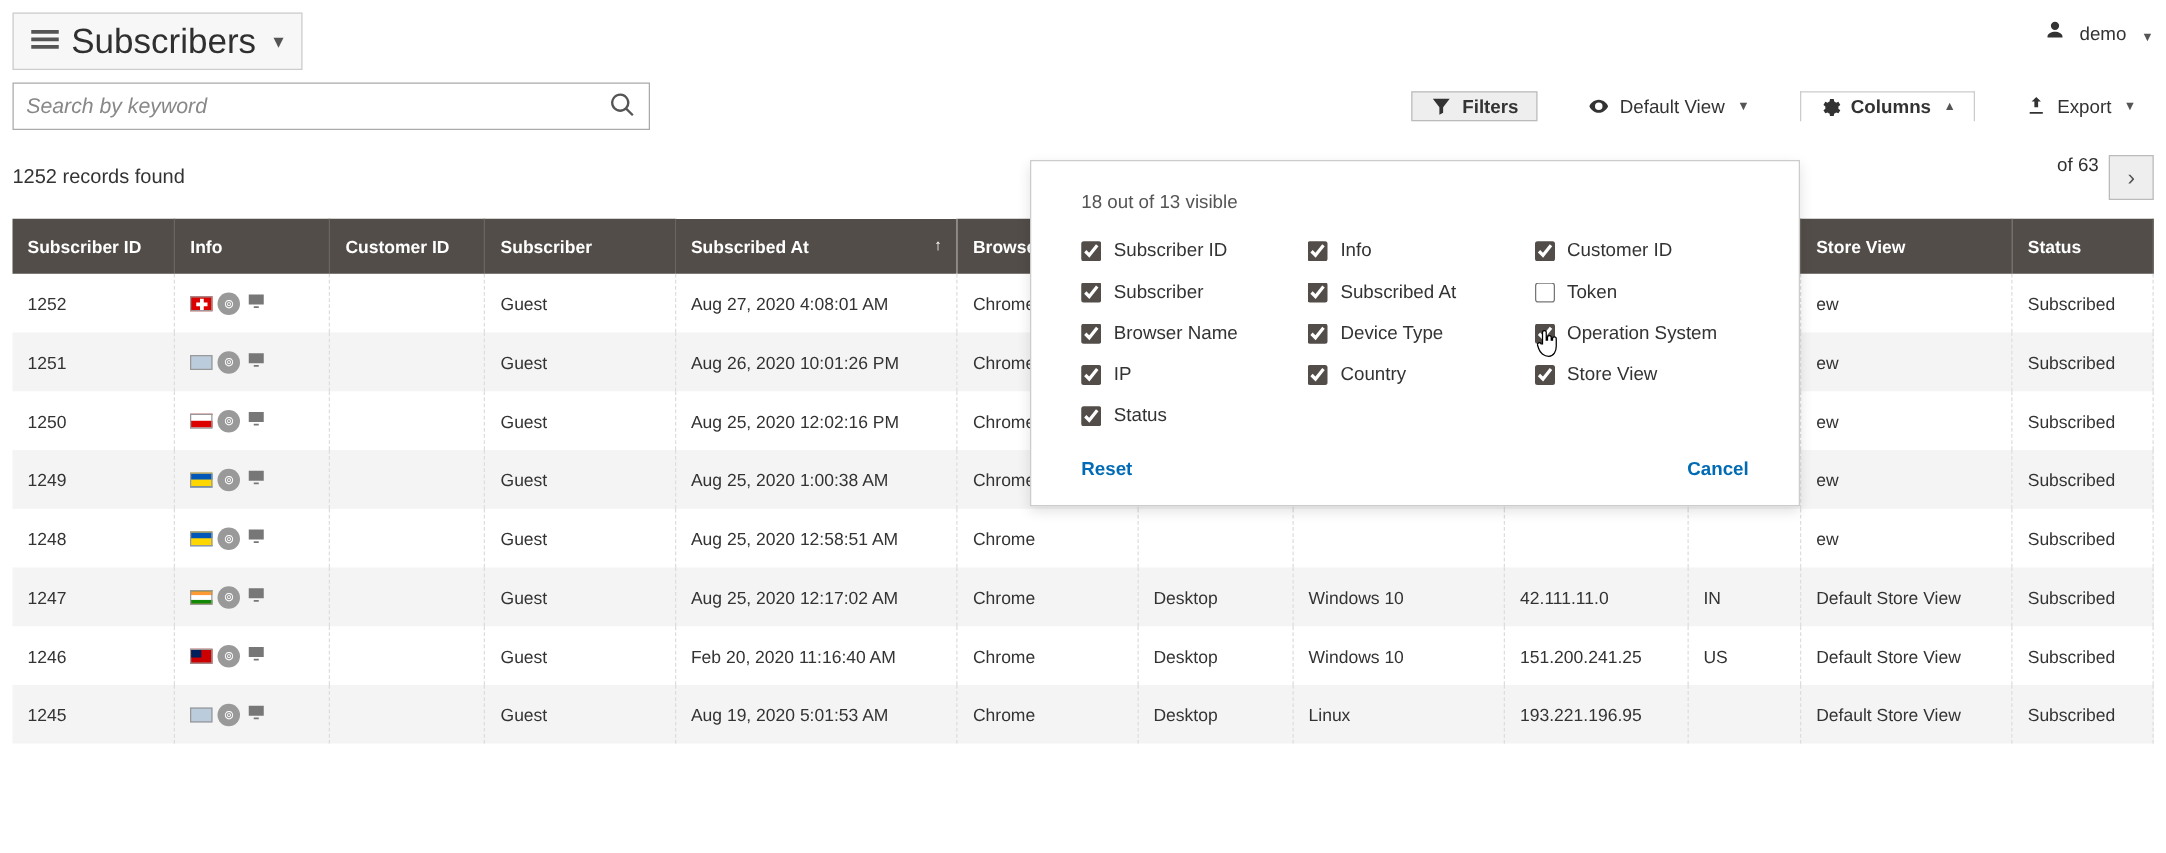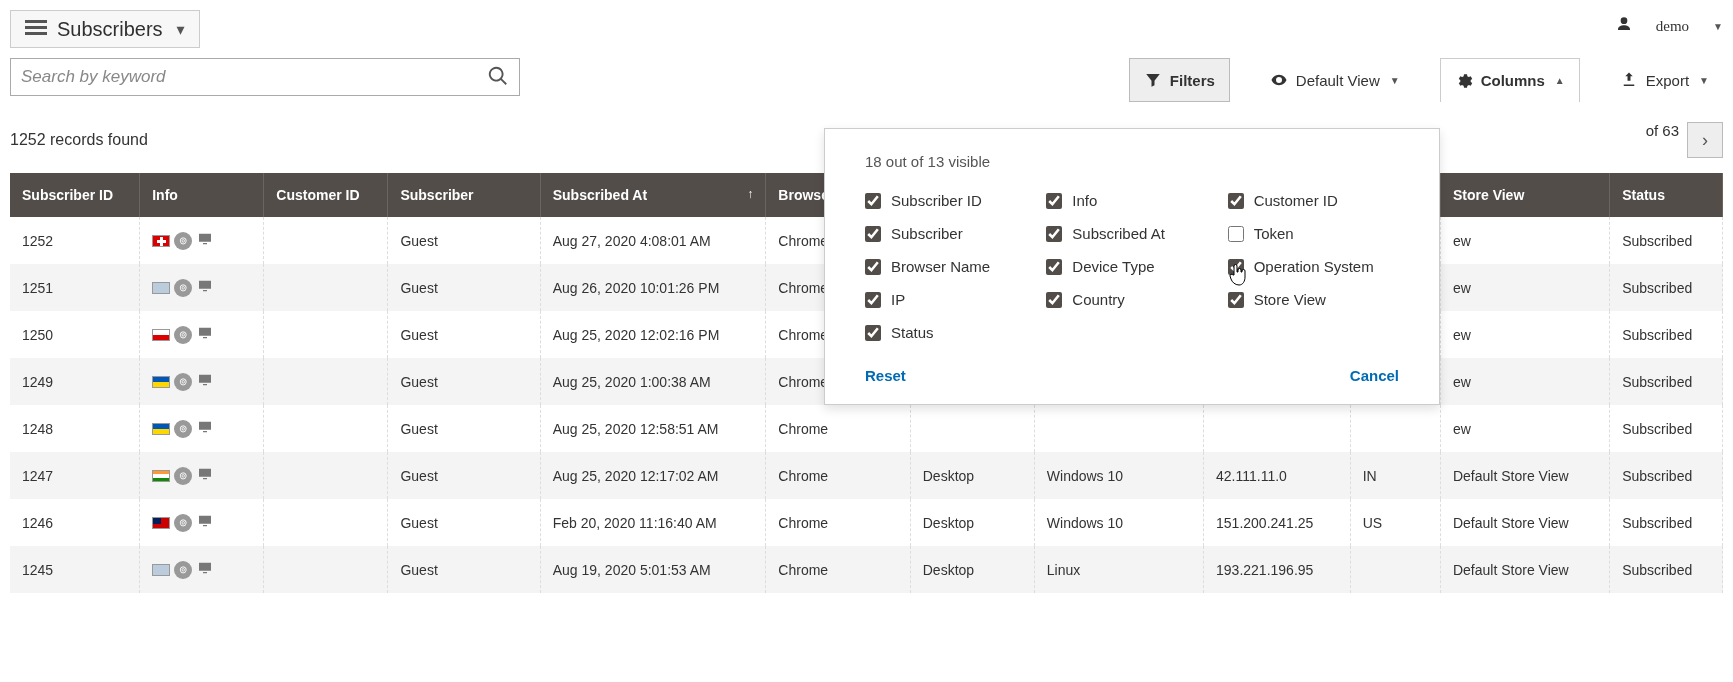--- a/index.html
+++ b/index.html
@@ -4,36 +4,36 @@
   <style>
     * { box-sizing: border-box; margin: 0; padding: 0; }
     body { font-family: Arial, Helvetica, sans-serif; font-size: 14px; color: #303030; background: #fff; width: 1733px; padding: 10px 10px 0 10px; position: relative; }
 
     .top-row { display: flex; justify-content: space-between; align-items: flex-start; margin-bottom: 10px; }
 
     .page-title-box { border: 1px solid #ccc; background: #f7f7f7; padding: 6px 14px; display: inline-flex; align-items: center; gap: 10px; }
     .hamburger { display: inline-block; }
     .hamburger-lines { display: inline-block; width: 22px; }
     .hamburger-lines span { display: block; height: 3px; background: #555; margin: 3px 0; }
-    .page-title { font-size: 20px; font-weight: 400; }
+    .page-title { font-size: 28px; font-weight: 400; }
     .page-title-caret { font-size: 16px; color: #555; margin-left: 4px; }
 
-    .user-account { display: flex; align-items: center; gap: 24px; font-size: 15px; color: #333; padding-top: 6px; font-family: Liberation Serif, serif; }
+    .user-account { display: flex; align-items: flex-end; gap: 12px; font-size: 15px; color: #333; padding-top: 6px; }
     .user-icon svg { width: 16px; height: 16px; fill: #333; }
     .small-caret { font-size: 10px; color: #555; }
 
     .controls-row { display: flex; justify-content: space-between; margin-bottom: 20px; }
 
     .search-box { border: 1px solid #aaa; width: 510px; height: 38px; display: flex; align-items: center; padding: 0 10px; }
     .search-input { flex: 1; border: none; outline: none; font-size: 17px; font-style: italic; color: #666; }
     .search-input::placeholder { color: #888; font-style: italic; }
     .search-icon svg { width: 22px; height: 22px; fill: #555; }
 
     .toolbar { display: flex; align-items: center; gap: 26px; }
-    .toolbar-btn { display: flex; align-items: center; gap: 8px; height: 44px; padding: 0 14px; cursor: pointer; font-size: 15px; color: #333; }
+    .toolbar-btn { display: flex; align-items: center; gap: 8px; height: 24px; padding: 0 14px; cursor: pointer; font-size: 15px; color: #333; }
     .toolbar-btn.filters { background: #eee; border: 1px solid #bbb; font-weight: 600; }
     .toolbar-btn svg { width: 18px; height: 18px; fill: #333; }
     .toolbar-btn.columns { background: #fff; border: 1px solid #ccc; border-bottom: none; position: relative; z-index: 20; font-weight: 600; }
     .toolbar-btn .caret { font-size: 10px; color: #555; margin-left: 2px; }
 
     .info-row { display: flex; justify-content: space-between; align-items: center; margin-bottom: 15px; }
     .records-found { font-size: 16px; color: #333; }
     .pager { display: flex; align-items: flex-start; gap: 8px; font-size: 15px; }
     .pager-btn { width: 36px; height: 36px; border: 1px solid #bbb; background: #eee; display: flex; align-items: center; justify-content: center; font-size: 18px; color: #555; }
 

